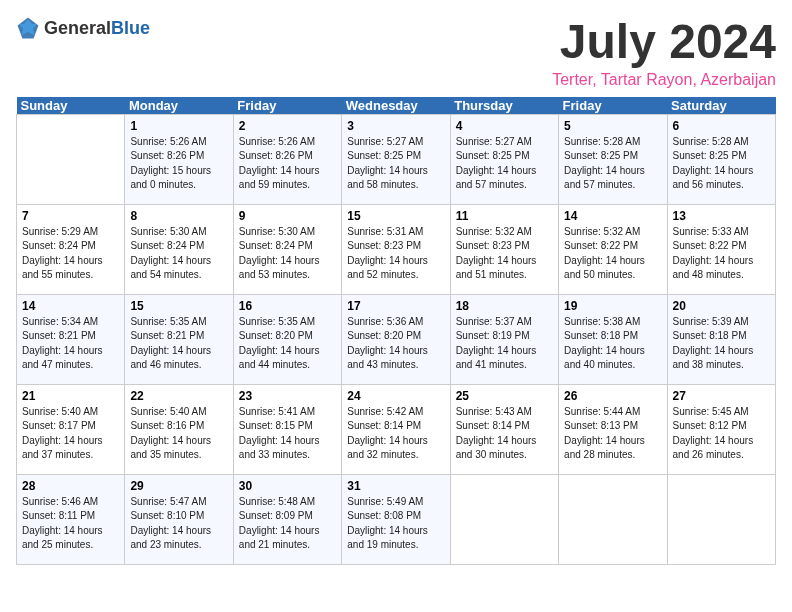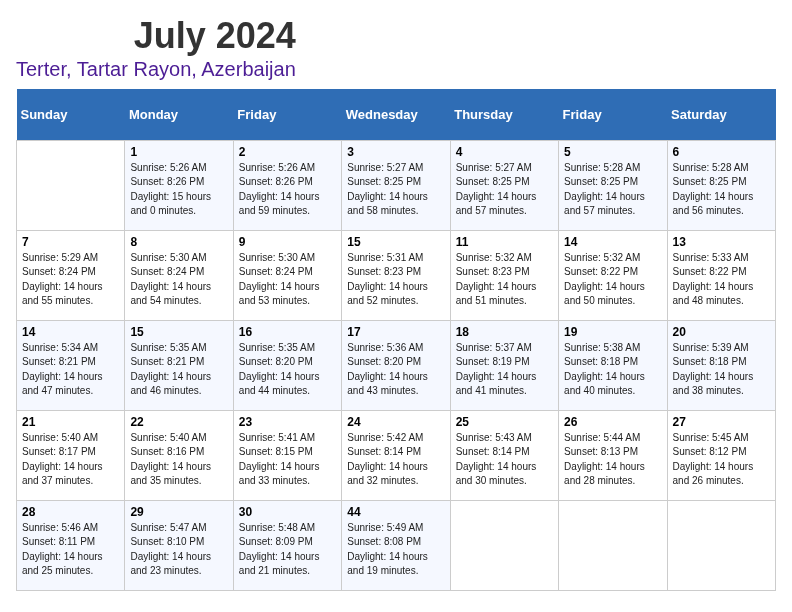--- a/index.html
+++ b/index.html
@@ -32,39 +32,39 @@
       color: #2266aa;
     }
     .logo-icon {
       width: 24px;
       height: 24px;
     }
     .title-area {
       text-align: right;
     }
     .main-title {
-      font-size: 36px;
+      font-size: 48px;
       font-weight: bold;
       color: #333;
       line-height: 1.1;
     }
     .subtitle {
-      font-size: 20px;
-      color: #4c1d95;
+      font-size: 16px;
+      color: #ec4899;
       margin-top: 2px;
     }
     table {
       width: 100%;
       border-collapse: collapse;
       font-size: 11px;
     }
     thead tr th {
       background-color: #2f6db5;
       color: #fff;
-      padding: 18px 4px;
+      padding: 1px 4px;
       text-align: left;
       font-size: 13px;
       font-weight: bold;
     }
     tbody tr {
       vertical-align: top;
     }
     tbody tr td {
       border: 1px solid #ccc;
       padding: 4px 5px;
@@ -89,20 +89,29 @@
       line-height: 1.45;
     }
     .empty-cell {
       background-color: #fff !important;
     }
   </style>
 </head>
 <body>
 
 <div class="header">
+  <div class="logo">
+    <svg class="logo-icon" viewBox="0 0 30 30" xmlns="http://www.w3.org/2000/svg">
+      <polygon points="15,2 28,12 22,28 8,28 2,12" fill="#2266aa" opacity="0.85"></polygon>
+      <polygon points="15,4 20,10 26,10 21,16 23,24 15,20 7,24 9,16 4,10 10,10" fill="#4499dd"></polygon>
+    </svg>
+    <div>
+      <span class="logo-text-general">General</span><span class="logo-text-blue">Blue</span>
+    </div>
+  </div>
   <div class="title-area">
     <div class="main-title">July 2024</div>
     <div class="subtitle">Terter, Tartar Rayon, Azerbaijan</div>
   </div>
 </div>
 
 <table>
   <thead>
     <tr>
     <th>Sunday</th>
@@ -148,19 +157,19 @@
         <td><span class="day-number">23</span><span class="day-info">Sunrise: 5:41 AM<br>Sunset: 8:15 PM<br>Daylight: 14 hours and 33 minutes.</span></td>
         <td><span class="day-number">24</span><span class="day-info">Sunrise: 5:42 AM<br>Sunset: 8:14 PM<br>Daylight: 14 hours and 32 minutes.</span></td>
         <td><span class="day-number">25</span><span class="day-info">Sunrise: 5:43 AM<br>Sunset: 8:14 PM<br>Daylight: 14 hours and 30 minutes.</span></td>
         <td><span class="day-number">26</span><span class="day-info">Sunrise: 5:44 AM<br>Sunset: 8:13 PM<br>Daylight: 14 hours and 28 minutes.</span></td>
         <td><span class="day-number">27</span><span class="day-info">Sunrise: 5:45 AM<br>Sunset: 8:12 PM<br>Daylight: 14 hours and 26 minutes.</span></td>
       </tr>
       <tr>
         <td><span class="day-number">28</span><span class="day-info">Sunrise: 5:46 AM<br>Sunset: 8:11 PM<br>Daylight: 14 hours and 25 minutes.</span></td>
         <td><span class="day-number">29</span><span class="day-info">Sunrise: 5:47 AM<br>Sunset: 8:10 PM<br>Daylight: 14 hours and 23 minutes.</span></td>
         <td><span class="day-number">30</span><span class="day-info">Sunrise: 5:48 AM<br>Sunset: 8:09 PM<br>Daylight: 14 hours and 21 minutes.</span></td>
-        <td><span class="day-number">44</span><span class="day-info">Sunrise: 5:49 AM<br>Sunset: 8:08 PM<br>Daylight: 14 hours and 19 minutes.</span></td>
+        <td><span class="day-number">31</span><span class="day-info">Sunrise: 5:49 AM<br>Sunset: 8:08 PM<br>Daylight: 14 hours and 19 minutes.</span></td>
         <td class="empty-cell"></td>
         <td class="empty-cell"></td>
         <td class="empty-cell"></td>
       </tr>
     </tbody>
 </table>
 
 </body></html>

